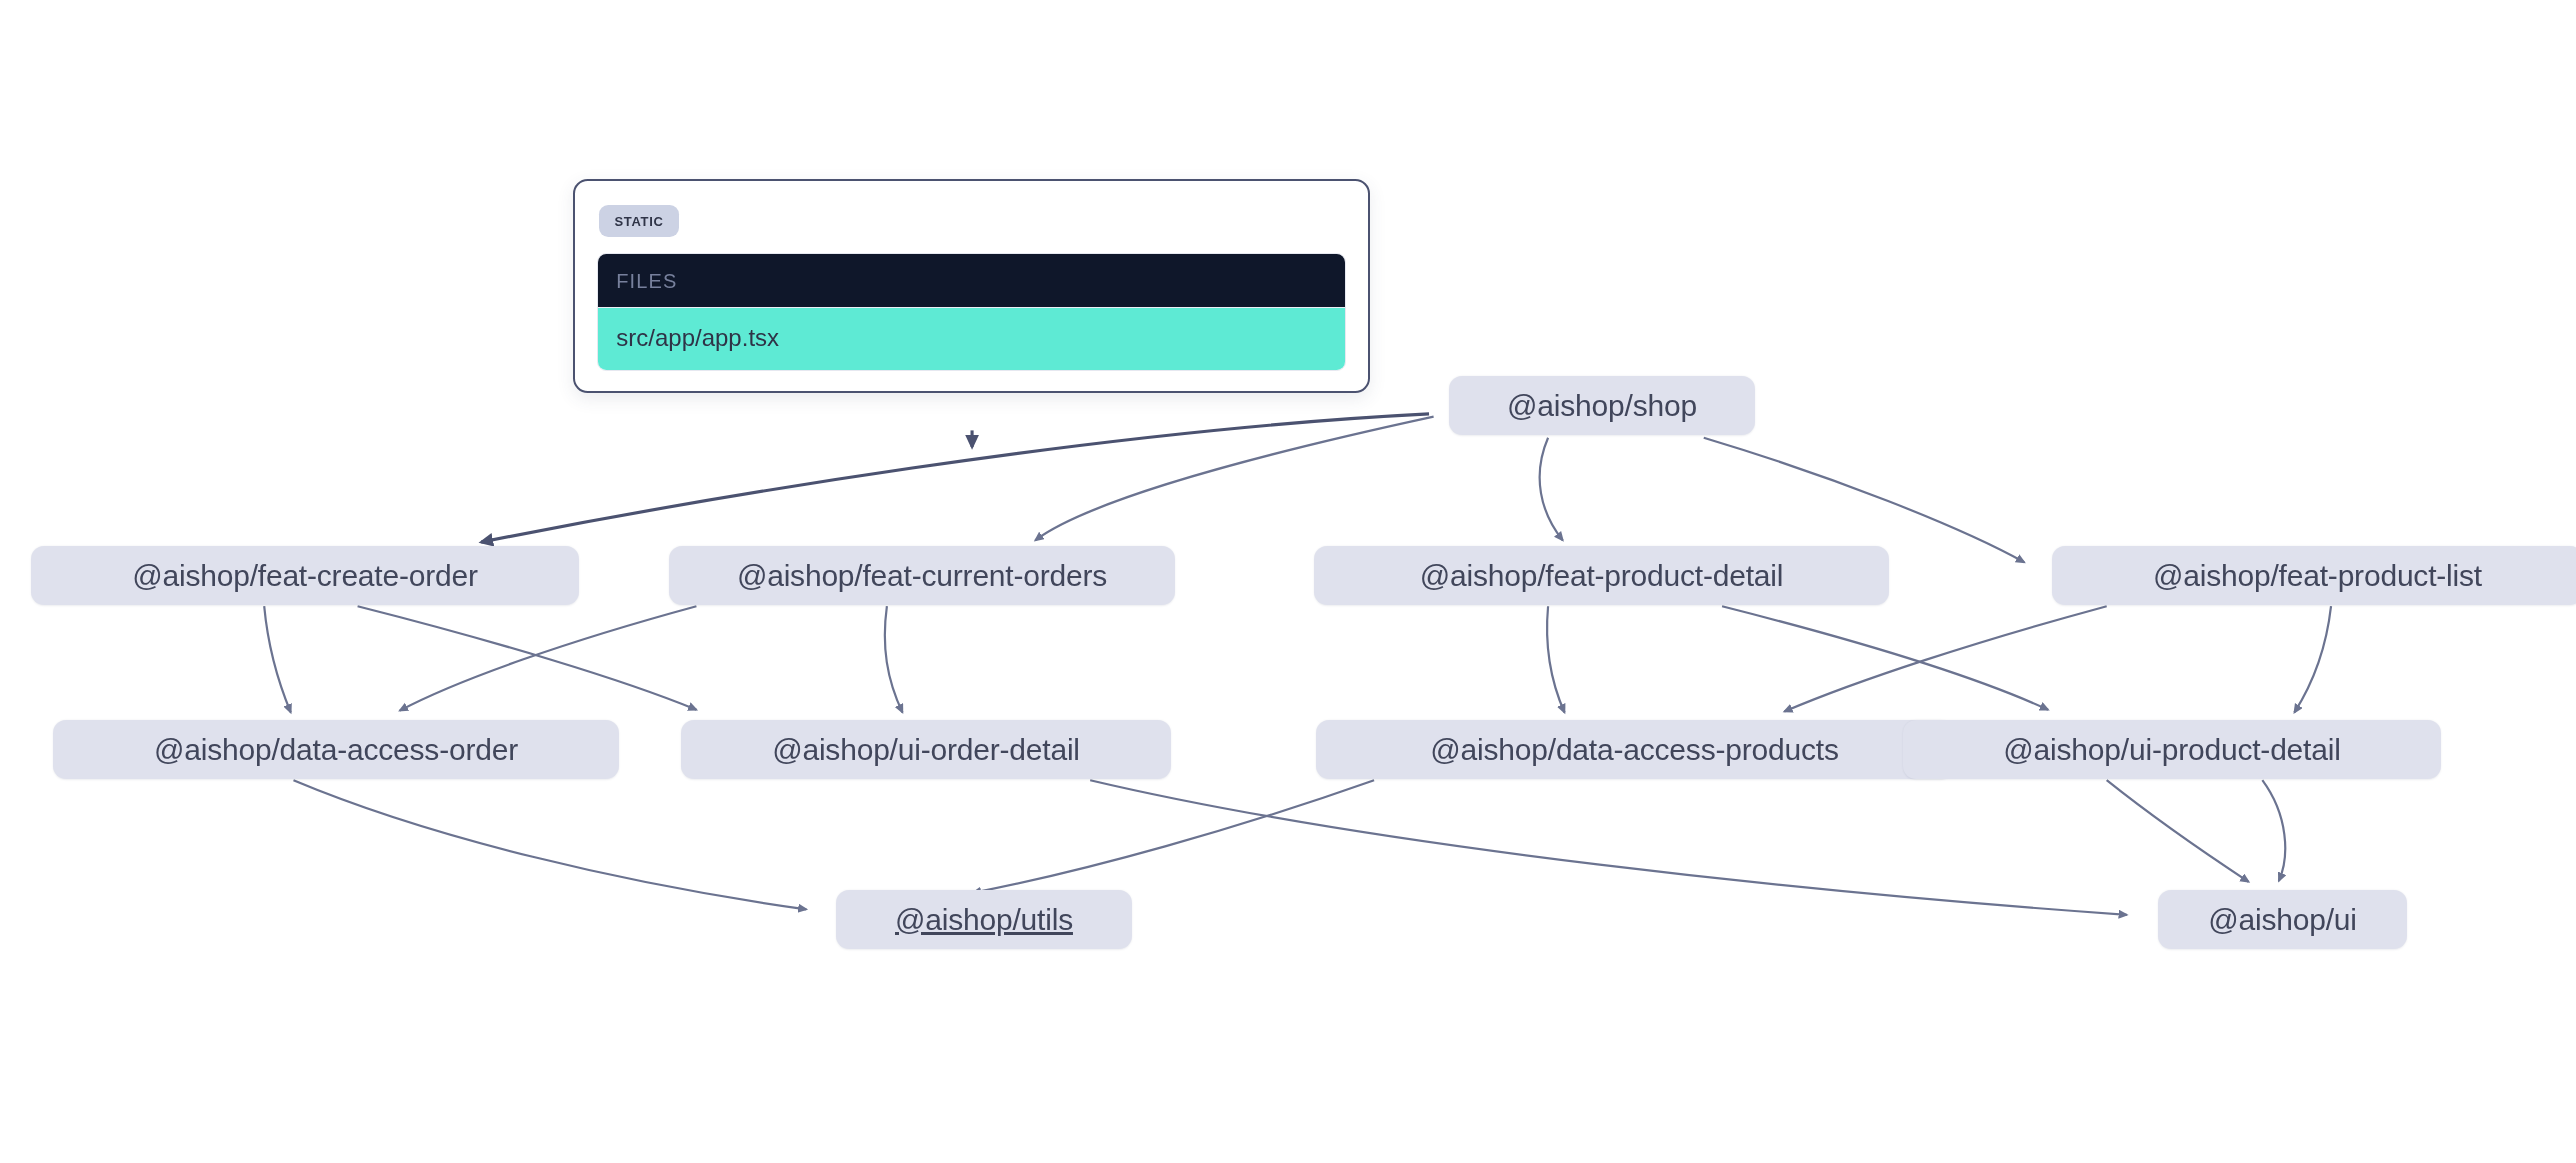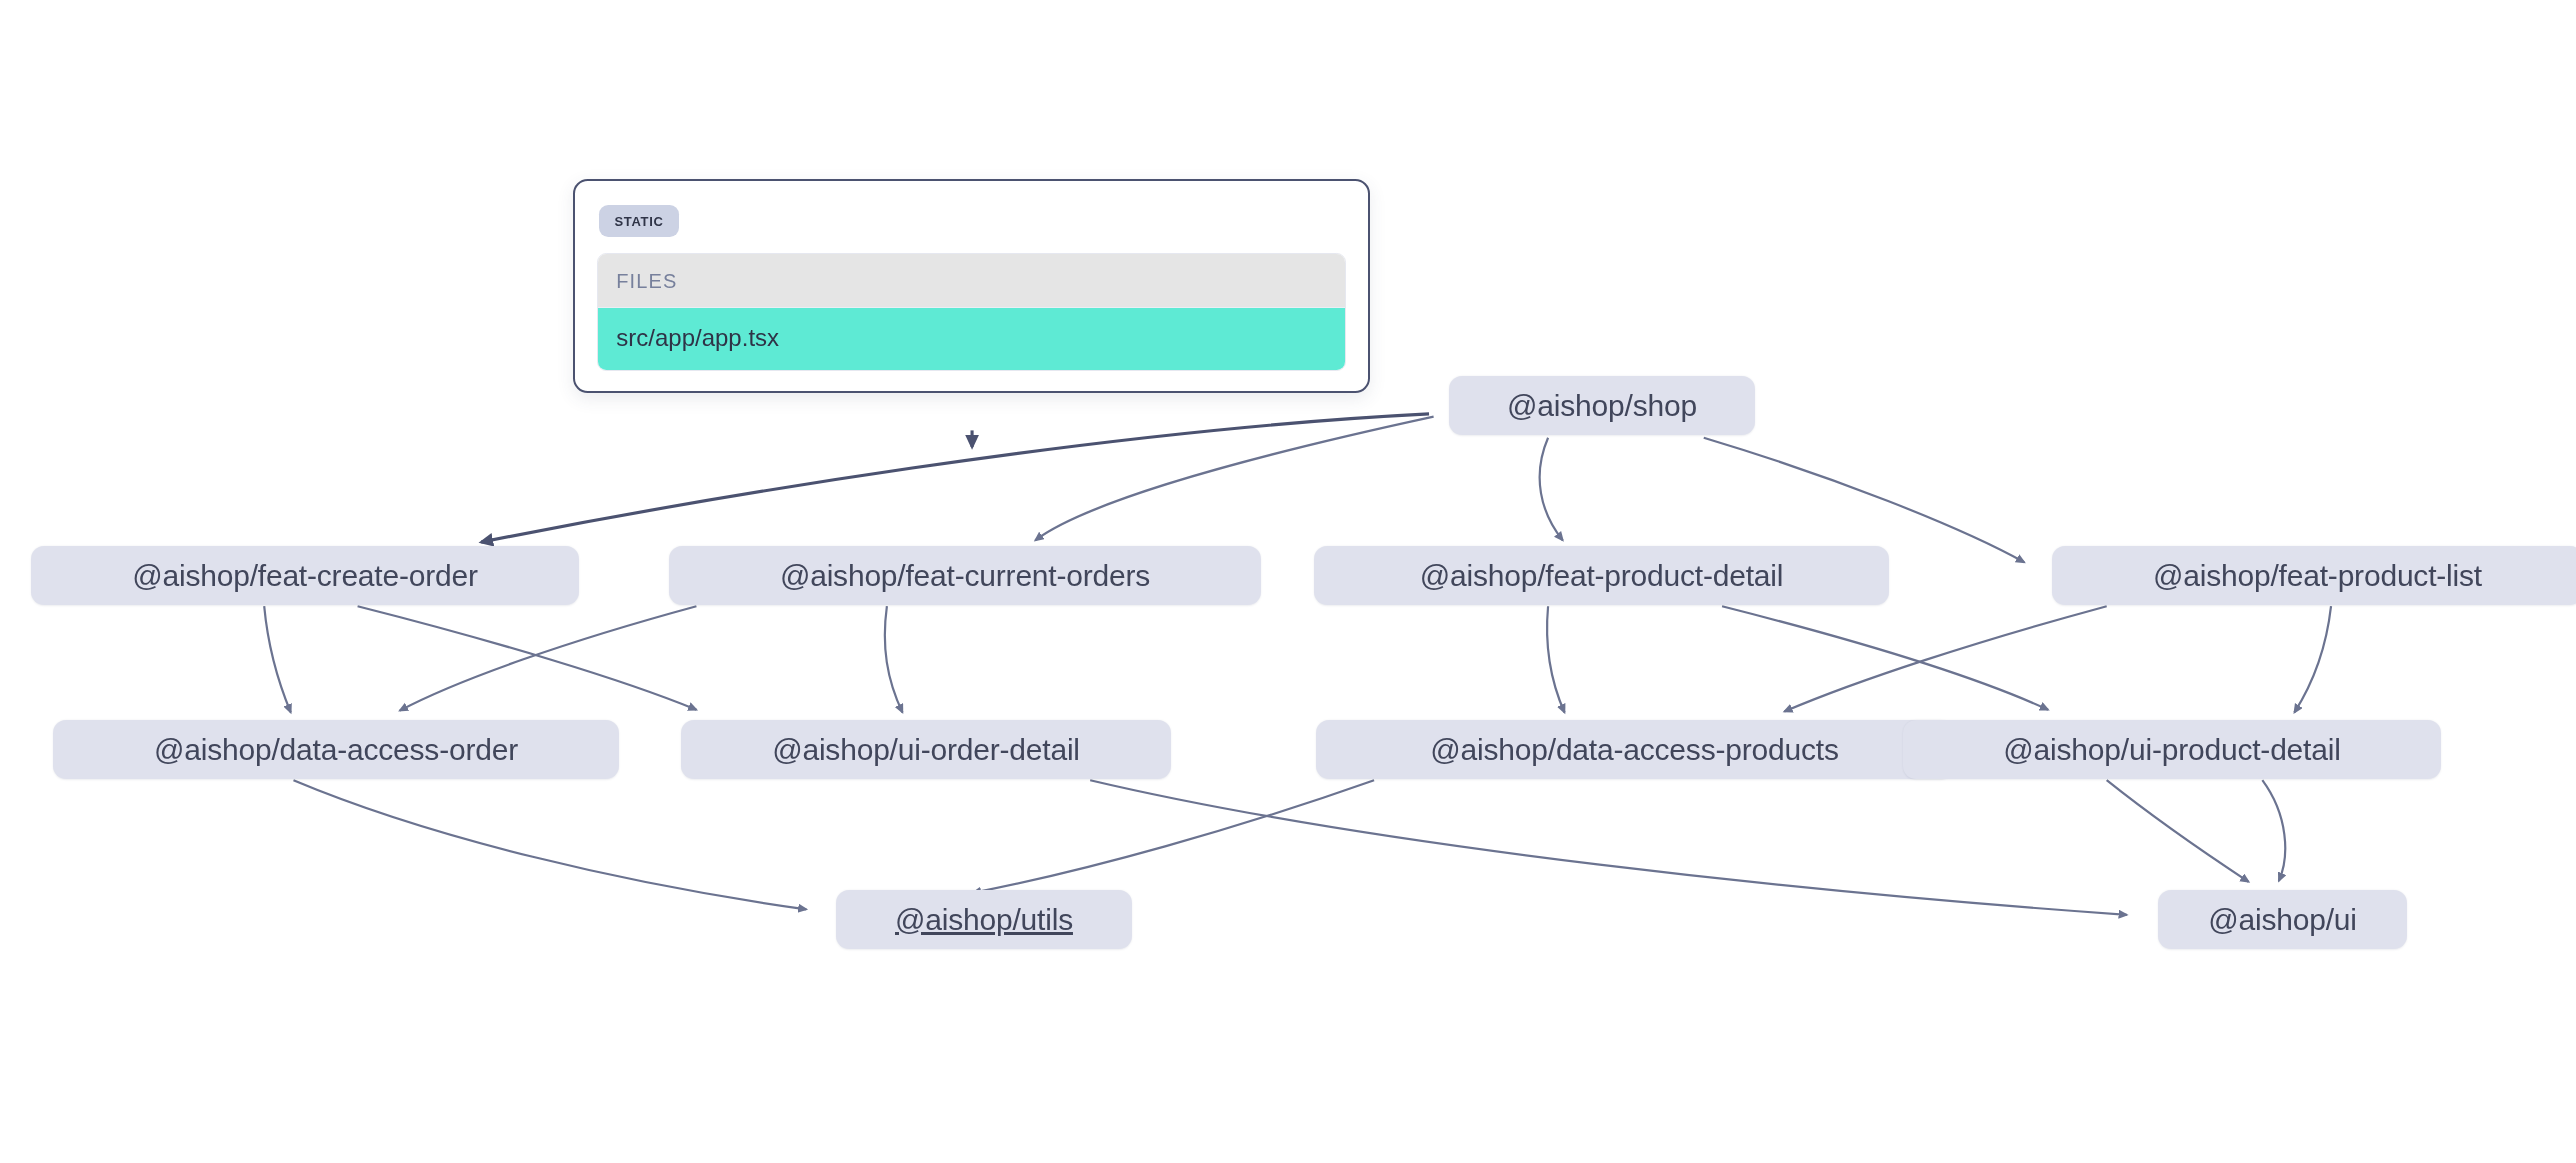--- a/index.html
+++ b/index.html
@@ -76,21 +76,21 @@
     color: #3c4256;
     letter-spacing: -0.5px;
     white-space: nowrap;
   }
   .tt-files {
     border: 0.9px solid #e6e8f0;
     border-radius: 9.2px;
     overflow: hidden;
   }
   .tt-files-head {
-    background: #e5e5e5;
+    background: #0f172a;
     border-bottom: 0.9px solid #eceef5;
     color: #77809c;
     font-size: 20px;
     letter-spacing: 1.1px;
     font-weight: 400;
     padding: 15.6px 18.3px 13.7px 18.3px;
   }
   .tt-file-row {
     background: #5eead4;
     color: #2f3347;
@@ -157,21 +157,21 @@
   </svg>
 
   <div class="node" style="left:1429px; top:376px; width:306px;">
     <span>@aishop/shop</span>
   </div>
 
   <div class="node" style="left:11px; top:546px; width:548px;">
     <span>@aishop/feat-create-order</span>
   </div>
 
-  <div class="node" style="left:649px; top:546px; width:592px;justify-content:center;">
+  <div class="node" style="left:649px; top:546px; width:506px;justify-content:center;">
     <span>@aishop/feat-current-orders</span>
   </div>
 
   <div class="node" style="left:1294px; top:546px; width:575px;">
     <span>@aishop/feat-product-detail</span>
   </div>
 
   <div class="node" style="left:2032px; top:546px; width:531px;">
     <span>@aishop/feat-product-list</span>
   </div>

